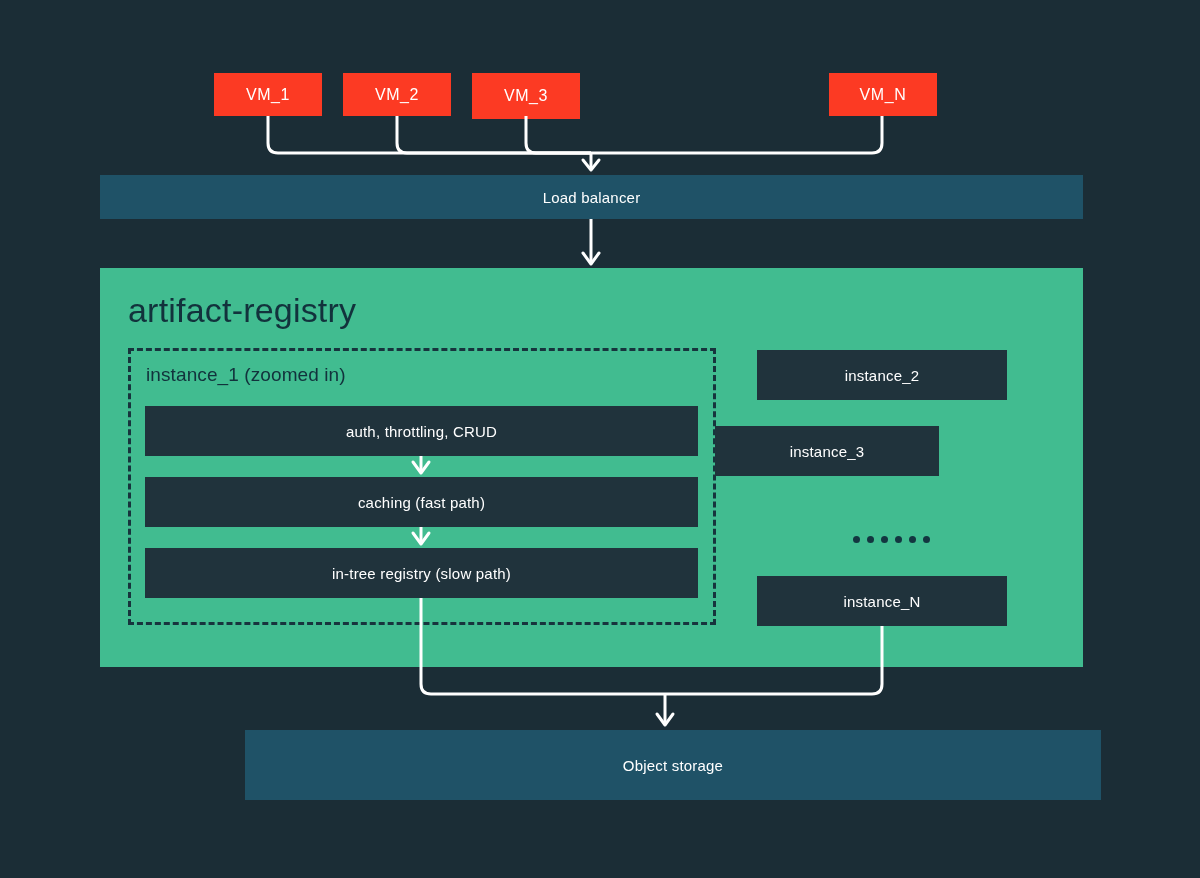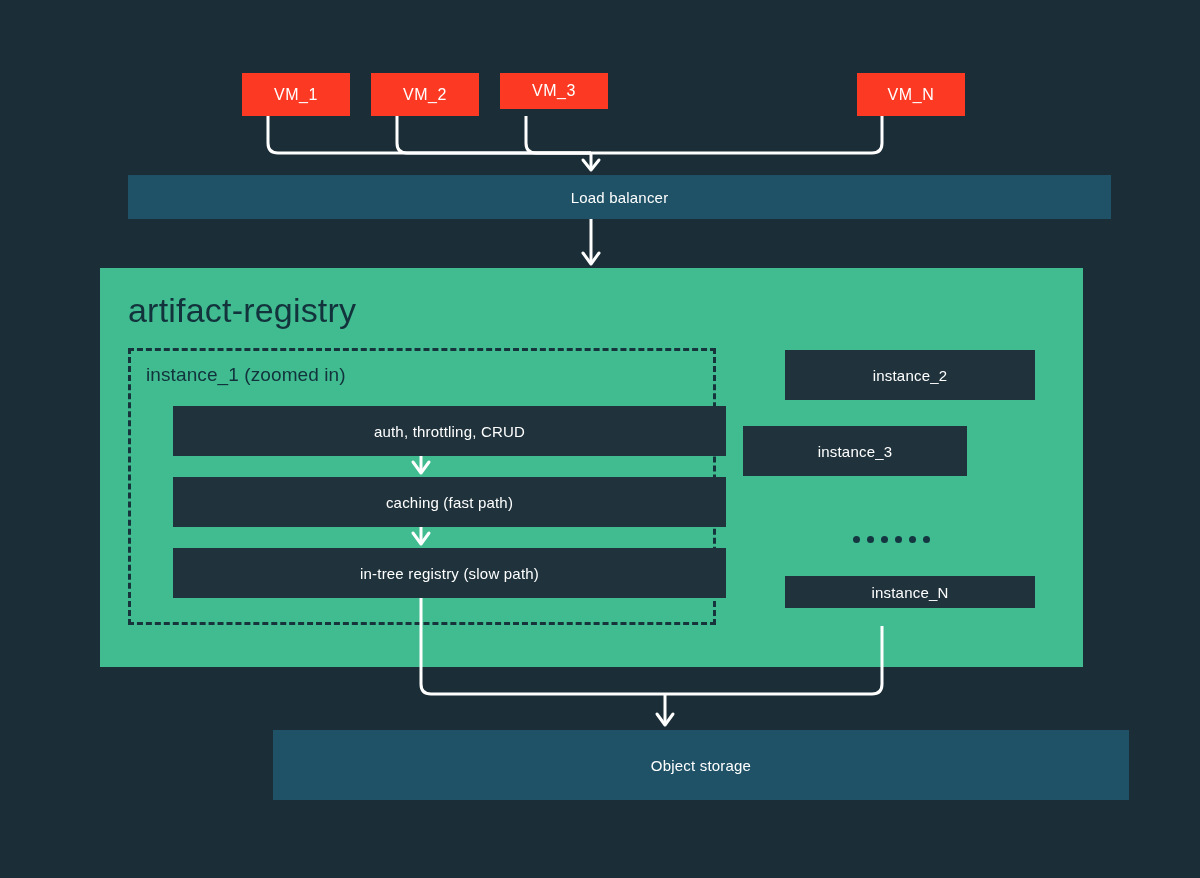--- a/index.html
+++ b/index.html
@@ -20,21 +20,20 @@
   .node {
     position: absolute;
     box-sizing: border-box;
     display: flex;
     align-items: center;
     justify-content: center;
     color: #ffffff;
     font-size: 15px;
     letter-spacing: 0.2px;
     white-space: nowrap;
-    margin-left: 28px;
   }
   .vm-box {
     background: #fc3a23;
     color: #ffffff;
     font-size: 16px;
     letter-spacing: 0.6px;
   }
   .bar-box {
     background: #1f5267;
     color: #ffffff;
@@ -110,21 +109,21 @@
 <body>
 
 <div id="canvas">
 
   <div class="node vm-box" style="left:214px; top:73px; width:108px; height:43px;">
     <span>VM_1</span>
   </div>
   <div class="node vm-box" style="left:343px; top:73px; width:108px; height:43px;">
     <span>VM_2</span>
   </div>
-  <div class="node vm-box" style="left:472px; top:73px; width:108px; height:36px;">
+  <div class="node vm-box" style="left:472px; top:73px; width:108px; height:46px;">
     <span>VM_3</span>
   </div>
   <div class="node bar-box" style="left:100px; top:175px; width:983px; height:44px;">
     <span>Load balancer</span>
   </div>
 
   <div class="node vm-box" style="left:829px; top:73px; width:108px; height:43px;">
     <span>VM_N</span>
   </div>
 
@@ -155,21 +154,21 @@
 
   <div class="ellipsis" style="left:853px; top:536px;">
     <span></span>
       <span></span>
       <span></span>
       <span></span>
       <span></span>
       <span></span>
   </div>
 
-  <div class="node dark-box" style="left:757px; top:576px; width:250px; height:32px;text-align:right;">
+  <div class="node dark-box" style="left:757px; top:576px; width:250px; height:50px;text-align:right;">
     <span>instance_N</span>
   </div>
 
   <div class="node bar-box" style="left:245px; top:730px; width:856px; height:70px;">
     <span>Object storage</span>
   </div>
 
   <svg class="wires" viewBox="0 0 1200 878">
 
     <path d="M 268 116 L 268 143 Q 268 153 278 153 L 591 153"></path>

